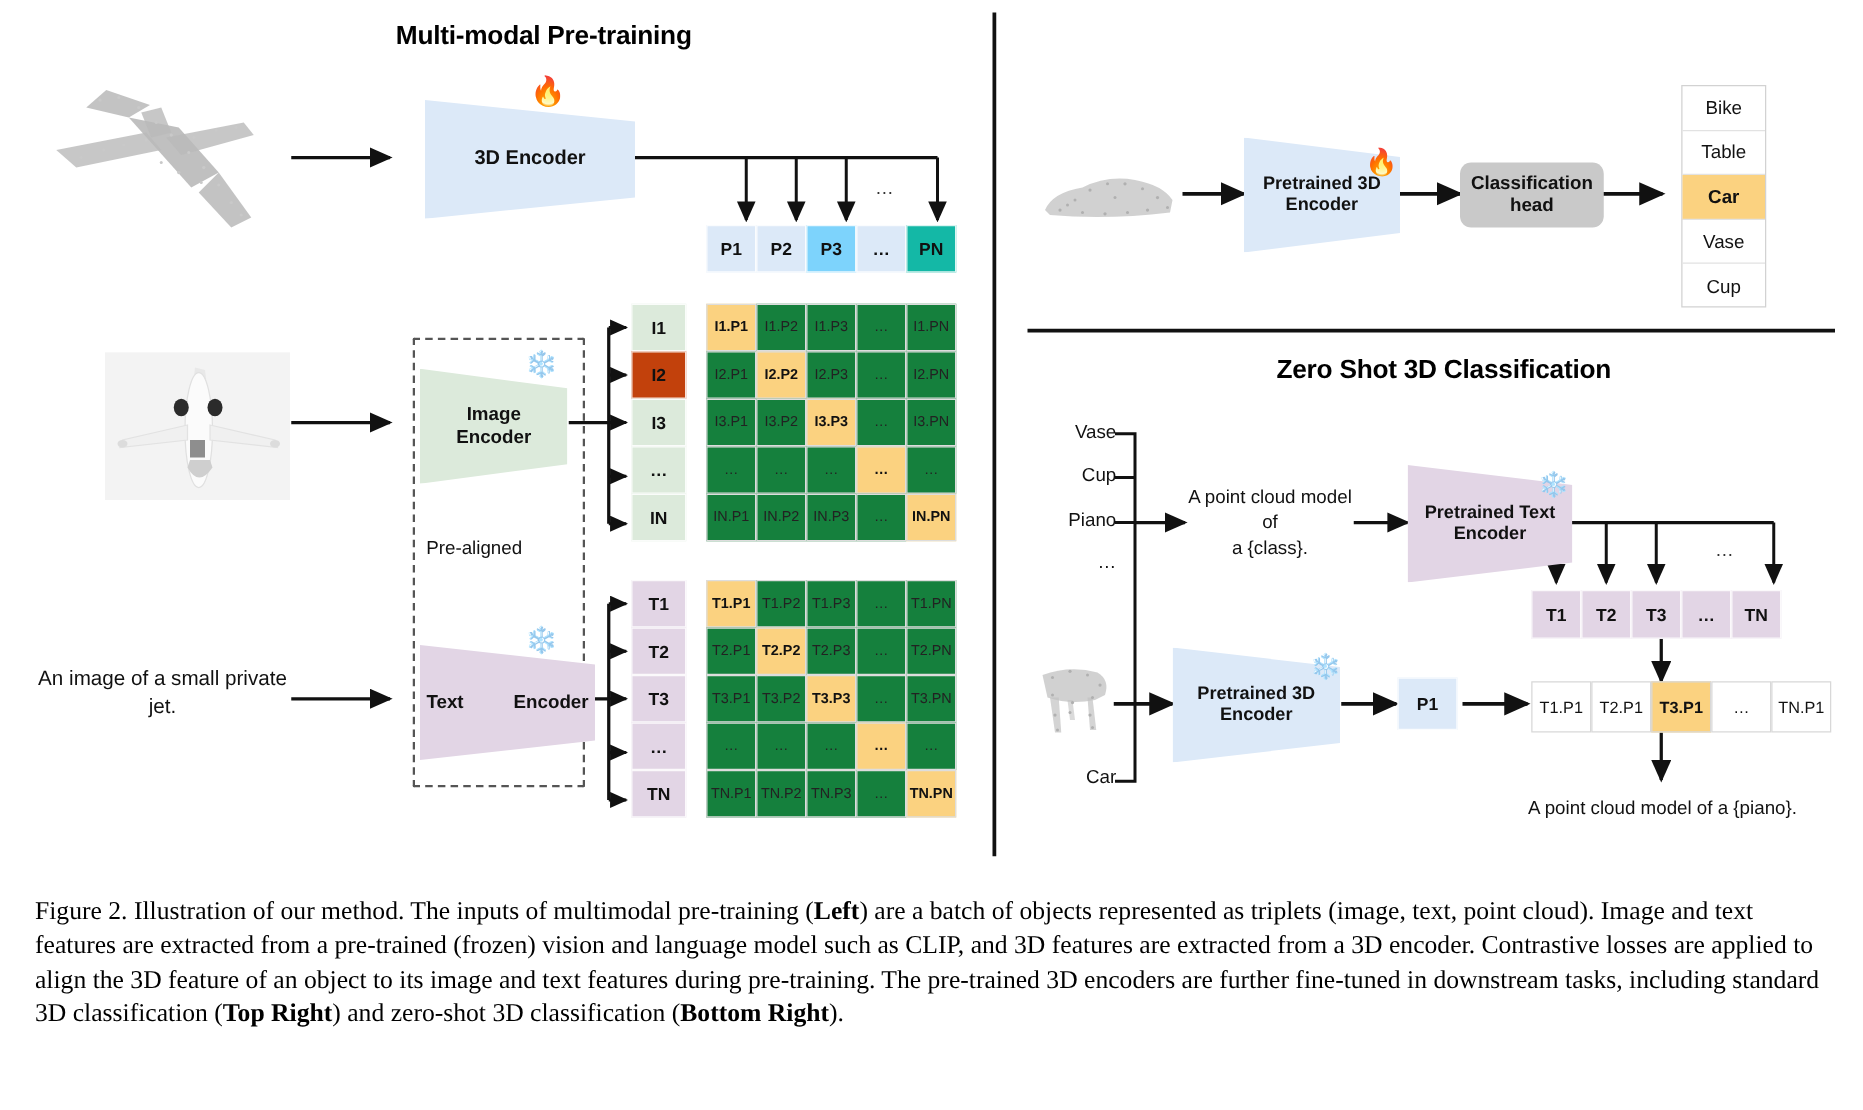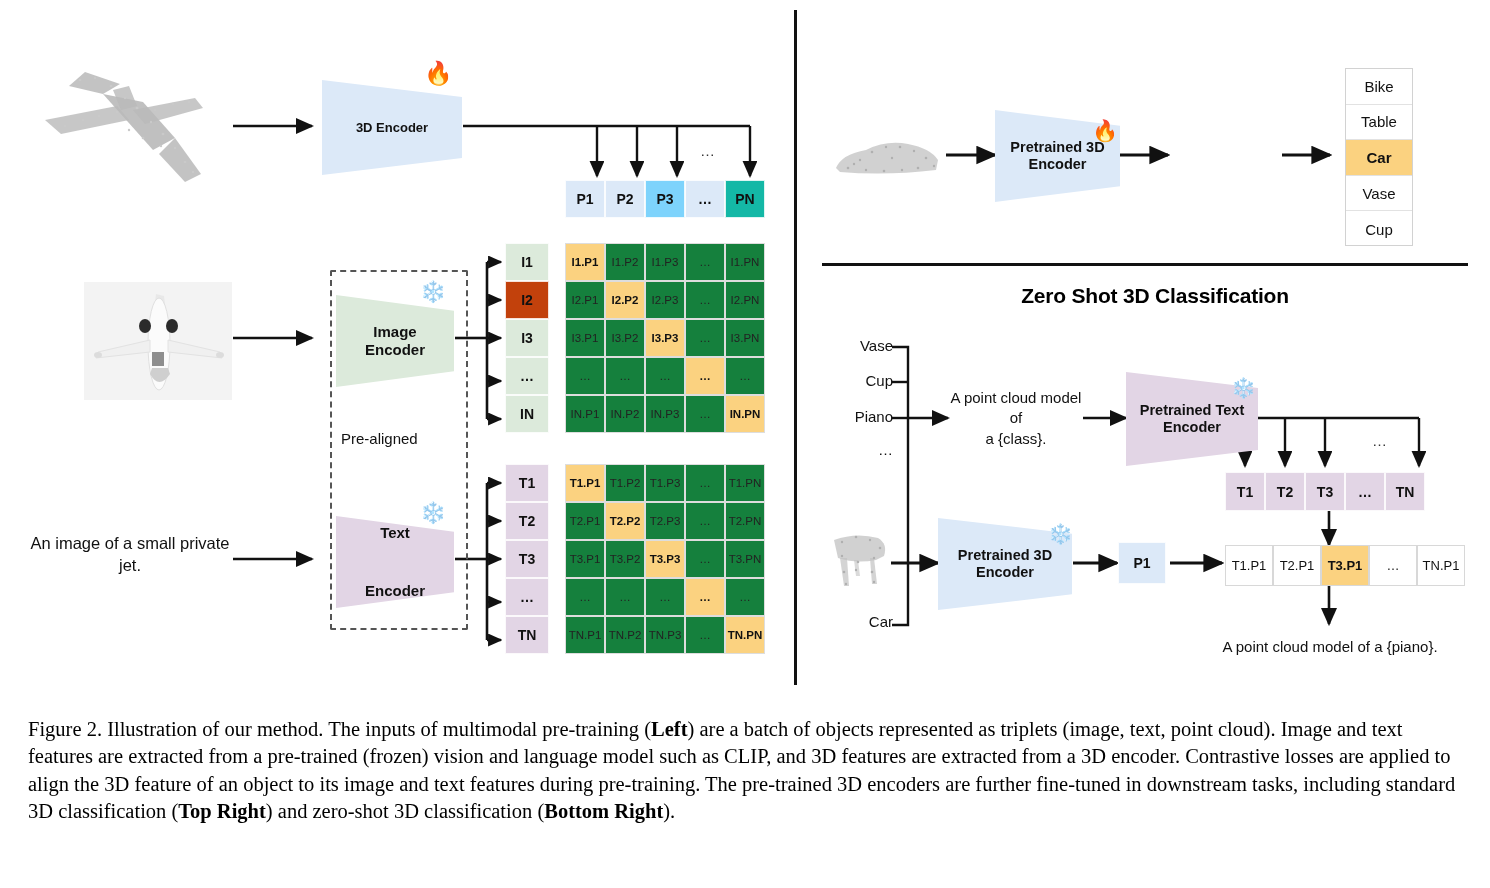--- a/index.html
+++ b/index.html
@@ -162,20 +162,21 @@
 
     <line x1="1329" y1="511" x2="1329" y2="545" stroke="#111" stroke-width="2.6" marker-end="url(#ah)"></line>
 
     <line x1="1329" y1="586" x2="1329" y2="624" stroke="#111" stroke-width="2.6" marker-end="url(#ah)"></line>
 
     <line x1="891" y1="563" x2="938" y2="563" stroke="#111" stroke-width="3" marker-end="url(#ah)"></line>
     <line x1="1073" y1="563" x2="1117" y2="563" stroke="#111" stroke-width="3" marker-end="url(#ah)"></line>
     <line x1="1170" y1="563" x2="1222" y2="563" stroke="#111" stroke-width="3" marker-end="url(#ah)"></line>
   </svg>
 
+  <div class="t panel-title" style="left:255px; top:17px; width:360px;">Multi-modal Pre-training</div>
 
   <svg class="pc" style="left:25px; top:50px; width:200px; height:140px;" viewBox="0 0 200 140">
     <g fill="#b9b9b9">
       <path d="M60 22 L95 34 L78 44 L44 36 Z" opacity="0.85"></path>
       <path d="M78 44 L118 52 L150 88 L128 100 Z" opacity="0.9"></path>
       <path d="M150 88 L176 124 L160 132 L134 104 Z" opacity="0.85"></path>
       <path d="M20 70 L92 56 L104 70 L36 84 Z" opacity="0.8"></path>
       <path d="M108 60 L170 48 L178 58 L120 74 Z" opacity="0.8"></path>
       <path d="M88 40 L104 36 L112 56 L96 60 Z" opacity="0.8"></path>
     </g>
@@ -214,35 +215,35 @@
       <ellipse cx="88" cy="44" rx="6" ry="7" fill="#2b2b2b"></ellipse>
       <rect x="68" y="70" width="12" height="14" fill="#8e8e8e"></rect>
       <path d="M66 92 Q75 108 86 92 L84 86 L68 86 Z" fill="#cfcfcf"></path>
       <ellipse cx="14" cy="73" rx="4" ry="3" fill="#dcdcdc"></ellipse>
       <ellipse cx="136" cy="73" rx="4" ry="3" fill="#dcdcdc"></ellipse>
     </svg>
   </div>
 
   <div class="t" style="left:30px; top:532px; width:200px; text-align:center; font-size:16.5px; line-height:1.35;">An image of a small private jet.</div>
 
-  <div class="trap" style="left:322px; top:80px; width:140px; height:95px; --tc:#dce9f8; --tin:18%; font-size:13px;">
+  <div class="trap" style="left:340px; top:80px; width:168px; height:95px; --tc:#dce9f8; --tin:18%; font-size:16px;">
     <span class="lbl">3D Encoder</span>
   </div>
   <div class="emoji" style="left:424px; top:62px;">🔥</div>
 
   <div class="dashbox" style="left:330px; top:270px; width:138px; height:360px;"></div>
   <div class="plain" style="left:341px; top:430px; width:120px; text-align:left;">Pre-aligned</div>
 
   <div class="trap" style="left:336px; top:295px; width:118px; height:92px; --tc:#dceadb; --tin:17%; font-size:15px; flex-direction:column;">
     <span class="lbl">Image</span>
     <span class="lbl">Encoder</span>
   </div>
   <div class="emoji" style="left:420px; top:281px; font-size:21px;">❄️</div>
 
-  <div class="trap" style="left:336px; top:516px; width:118px; height:92px; --tc:#e2d5e5; --tin:17%; font-size:15px; flex-direction:column;gap:40px;">
+  <div class="trap" style="left:336px; top:516px; width:140px; height:92px; --tc:#e2d5e5; --tin:17%; font-size:15px; gap:40px;">
     <span class="lbl">Text</span>
     <span class="lbl">Encoder</span>
   </div>
   <div class="emoji" style="left:420px; top:502px; font-size:21px;">❄️</div>
 
   <div class="plain" style="left:700px; top:142px; font-size:15px; color:#333;">…</div>
 
   <div class="cellrow" style="left:565px; top:180px;">
     <div class="chip" style="width:40px;height:38px;background:#dce9f8;">P1</div>
     <div class="chip" style="width:40px;height:38px;background:#dce9f8;">P2</div>
@@ -353,20 +354,24 @@
         <circle cx="66" cy="28" r="1.2"></circle>
     </g>
   </svg>
 
   <div class="trap" style="left:995px; top:110px; width:125px; height:92px; --tc:#dce9f8; --tin:17%; font-size:14.5px; flex-direction:column;">
     <span class="lbl">Pretrained 3D</span>
     <span class="lbl">Encoder</span>
   </div>
   <div class="emoji" style="left:1092px; top:120px; font-size:21px;">🔥</div>
 
+  <div class="gbox" style="left:1168px; top:130px; width:115px; height:52px; flex-direction:column;">
+    <span>Classification</span>
+    <span>head</span>
+  </div>
 
   <div class="classbox" style="left:1345px; top:68px; width:68px; height:178px;">
     <div class="row" style="height:35.6px;">Bike</div>
     <div class="row" style="height:35.6px;">Table</div>
     <div class="row sel" style="height:35.6px;">Car</div>
     <div class="row" style="height:35.6px;">Vase</div>
     <div class="row" style="height:35.6px;">Cup</div>
   </div>
 
   <div class="t panel-title" style="left:940px; top:284px; width:430px;">Zero Shot 3D Classification</div>

